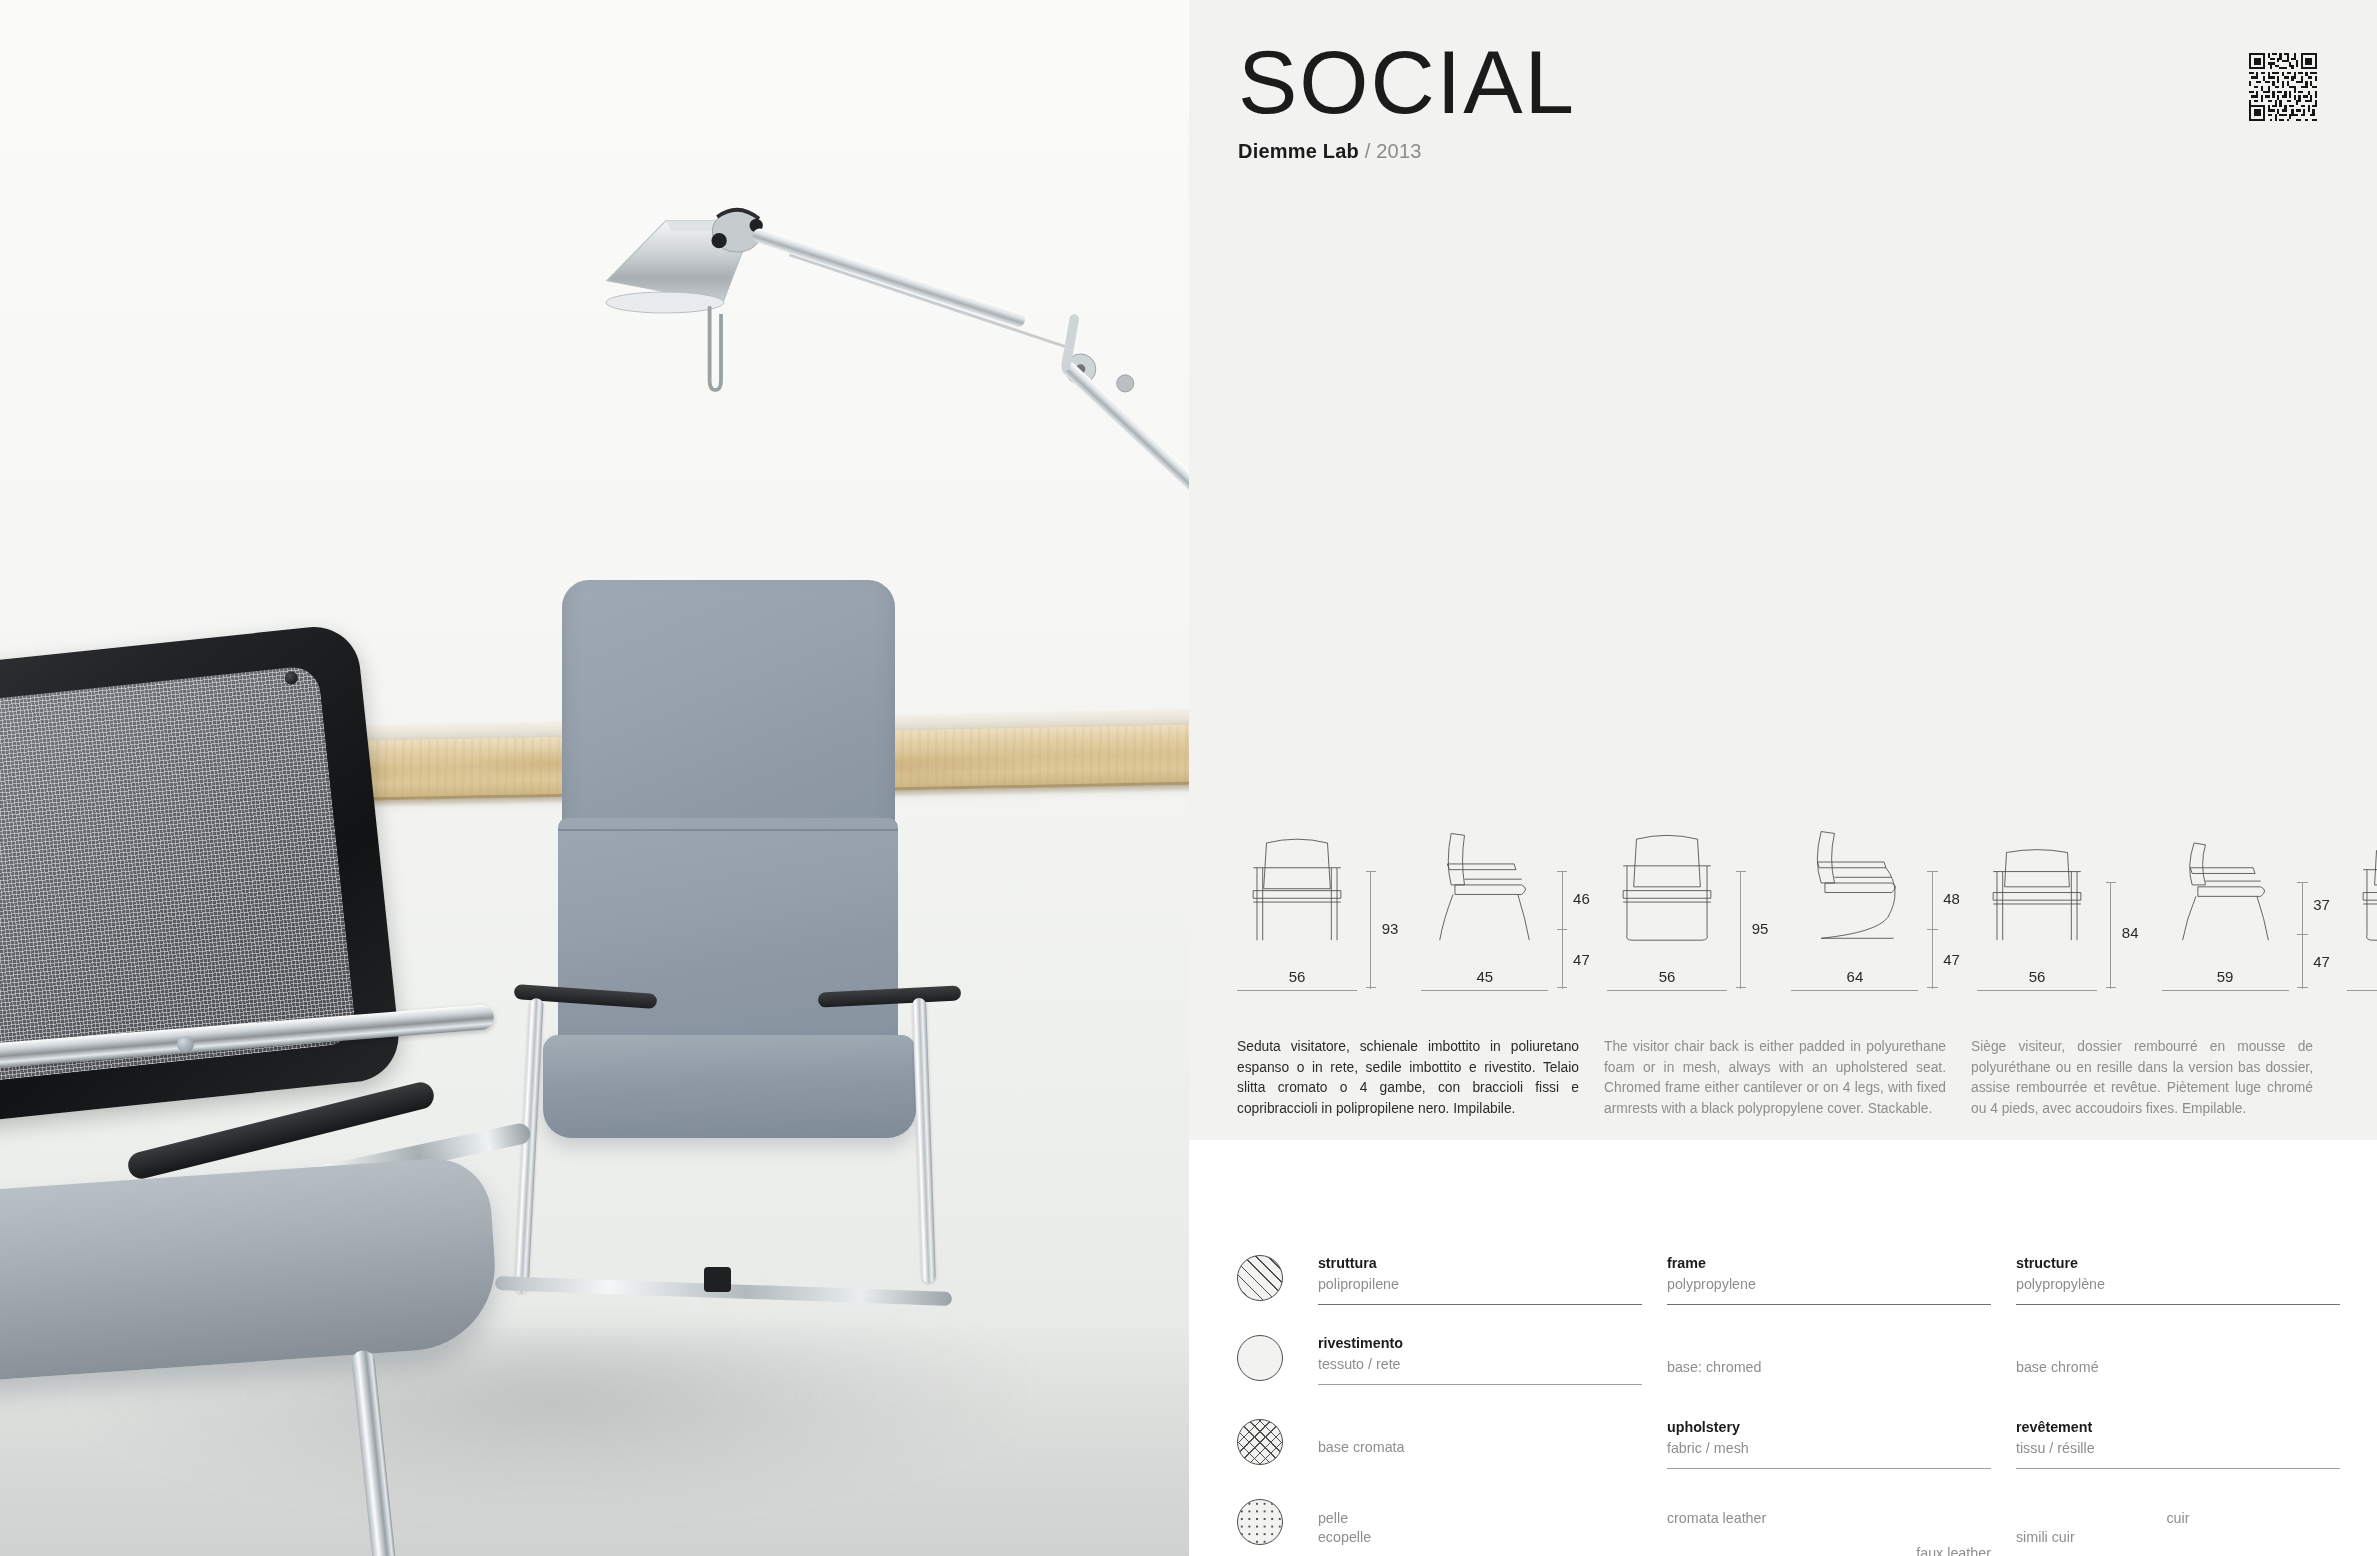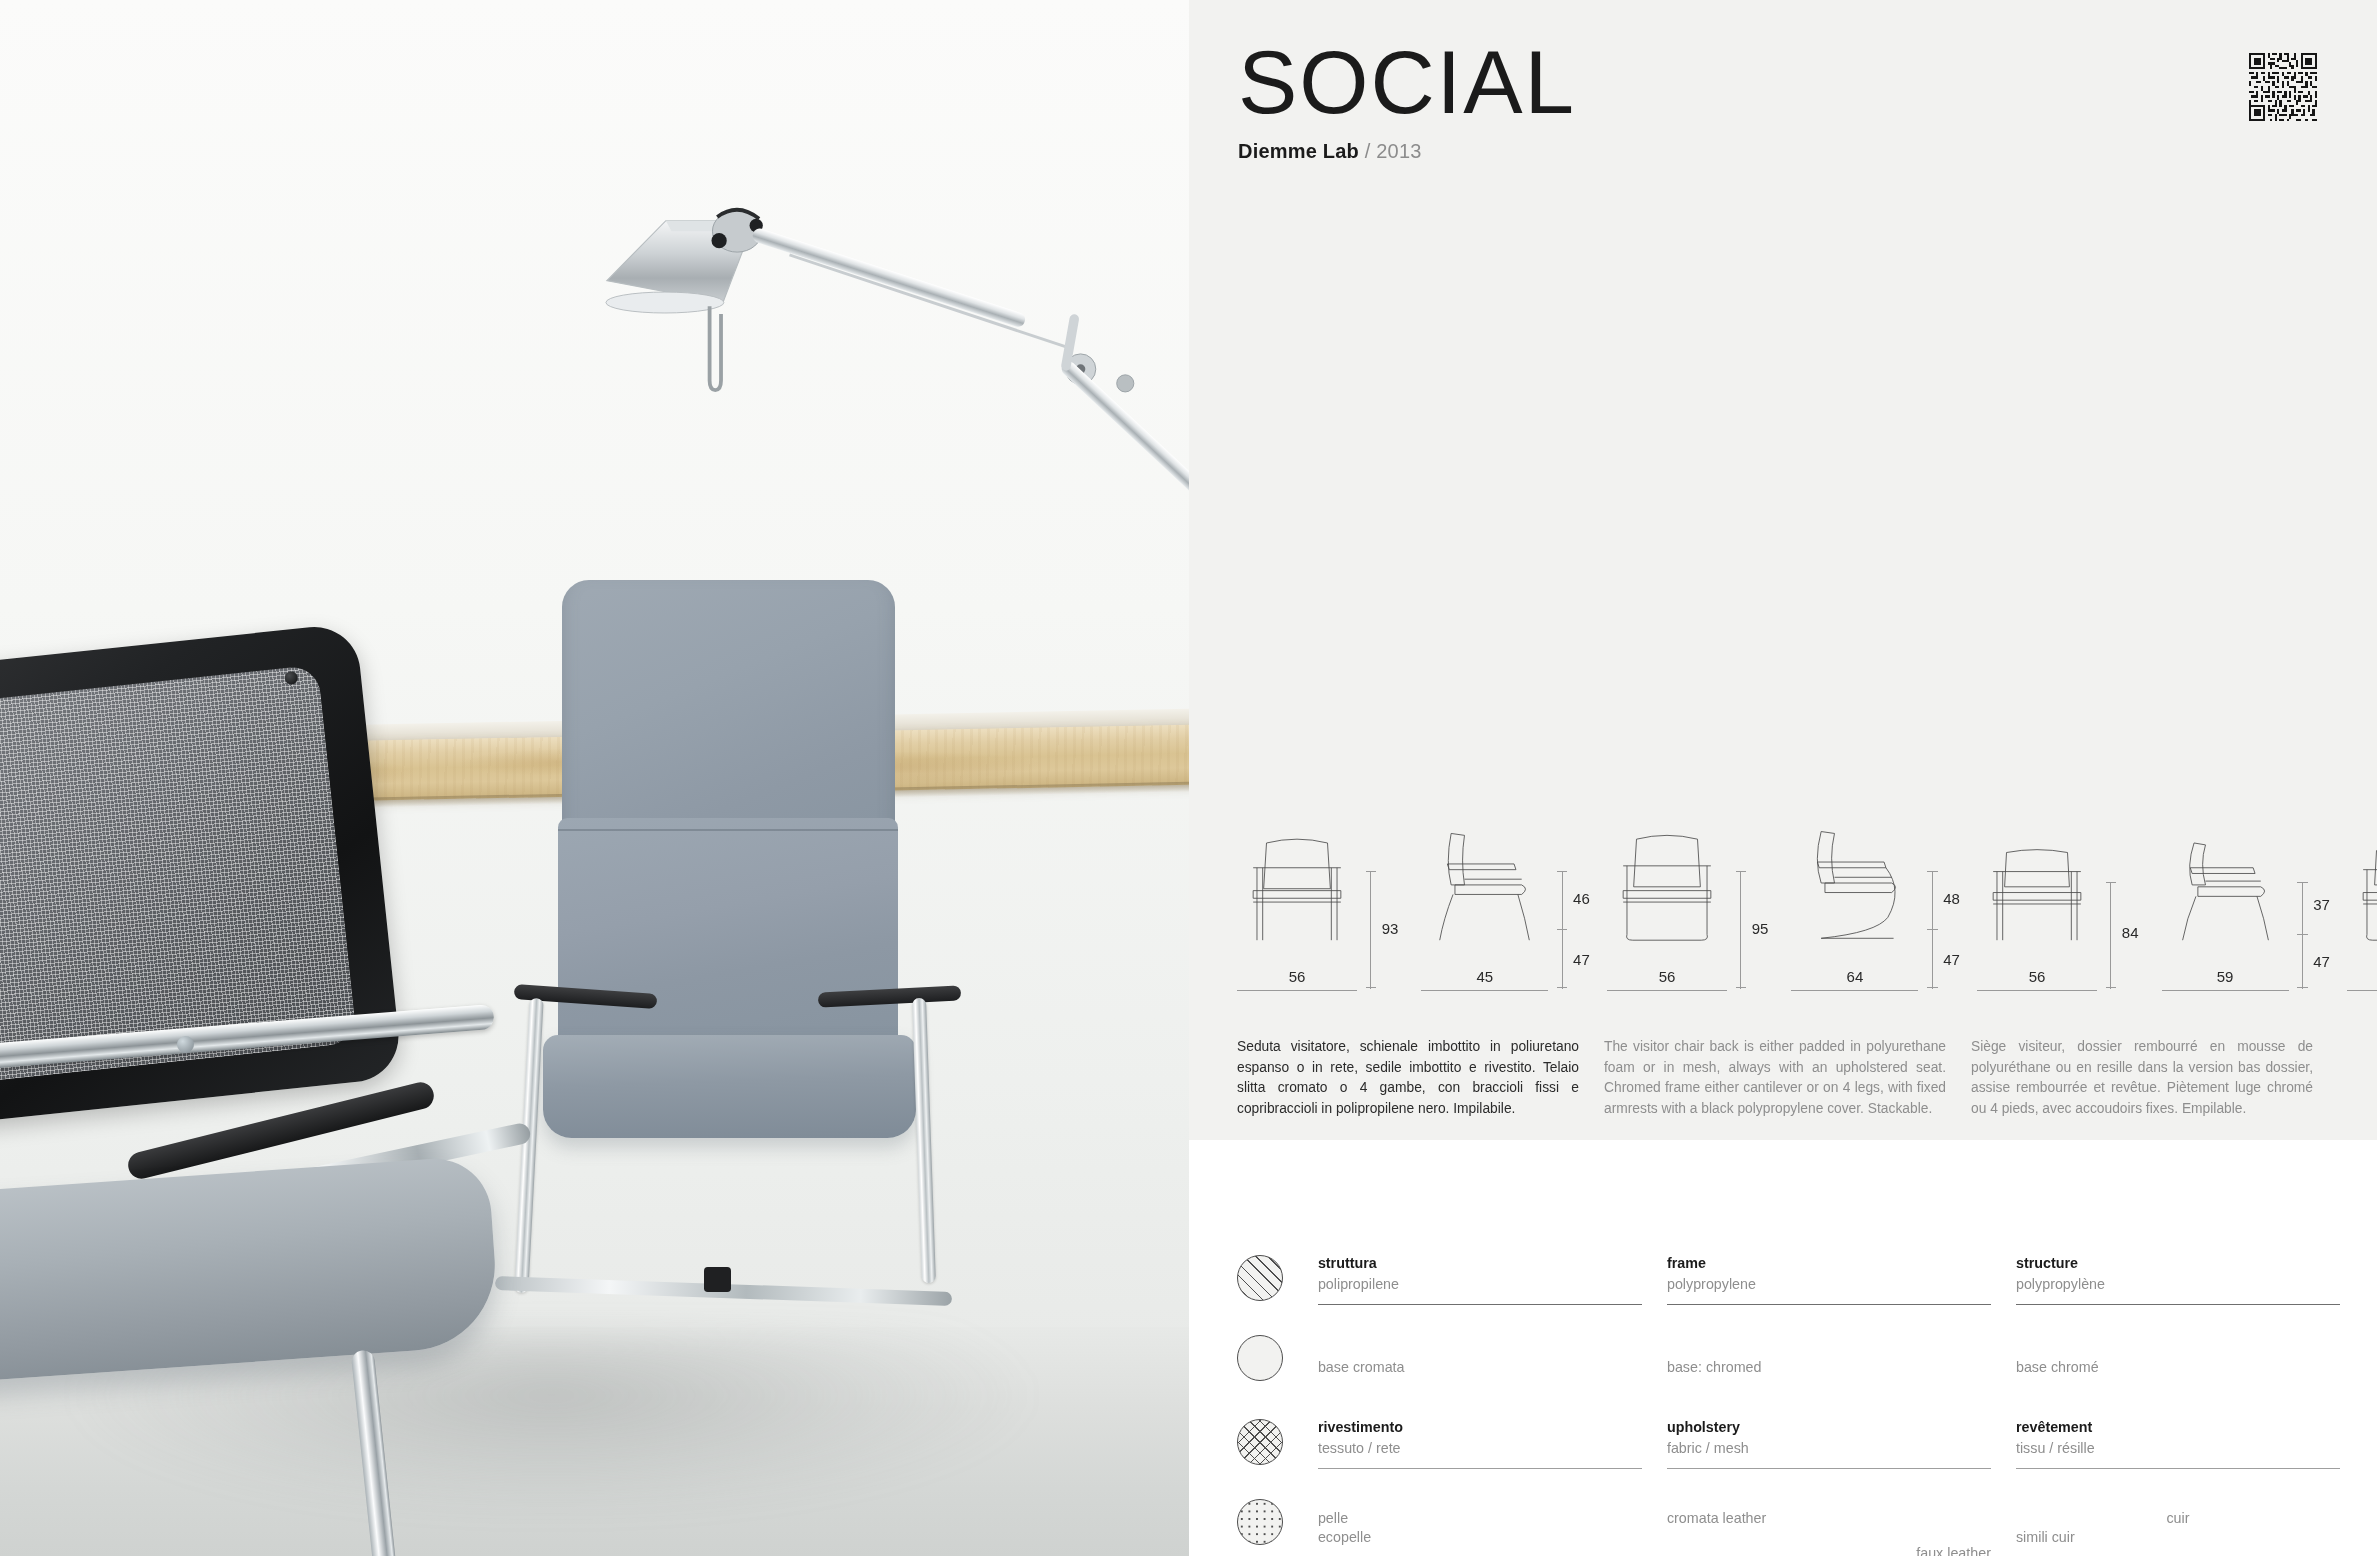--- a/index.html
+++ b/index.html
@@ -662,30 +662,30 @@
           <div class="swatch dots"></div>
         </div>
       </div>
 
       <div class="leg-col">
         <div class="leg-item">
           <div class="leg-title">struttura</div>
           <div class="leg-sub">polipropilene</div>
           <div class="leg-rule"></div>
         </div>
+        <div class="leg-item">
+          <div class="leg-title">rivestimento</div>
+          <div class="leg-sub">tessuto / rete</div>
+          <div class="leg-rule light"></div>
+        </div>
         <div class="leg-item gap">
           <div class="leg-blank"></div>
           <div class="leg-sub">base cromata</div>
         </div>
         <div class="leg-item">
-          <div class="leg-title">rivestimento</div>
-          <div class="leg-sub">tessuto / rete</div>
-          <div class="leg-rule light"></div>
-        </div>
-        <div class="leg-item">
           <div class="leg-sub" style="margin-top:11.4px;">pelle</div>
           <div class="leg-sub" style="margin-top:2.9px;">ecopelle</div>
         </div>
       </div>
 
       <div class="leg-col">
         <div class="leg-item">
           <div class="leg-title">frame</div>
           <div class="leg-sub">polypropylene</div>
           <div class="leg-rule"></div>

